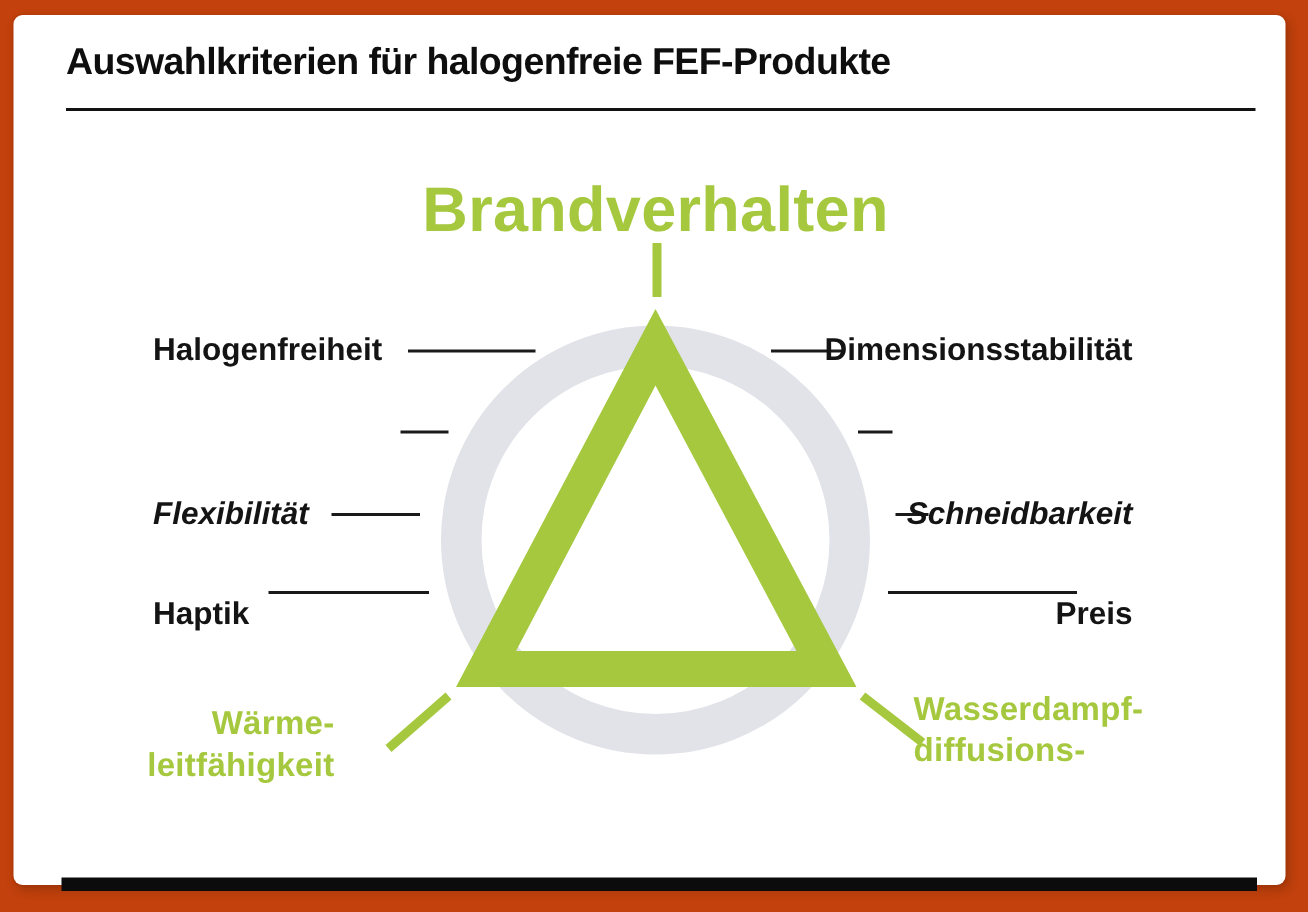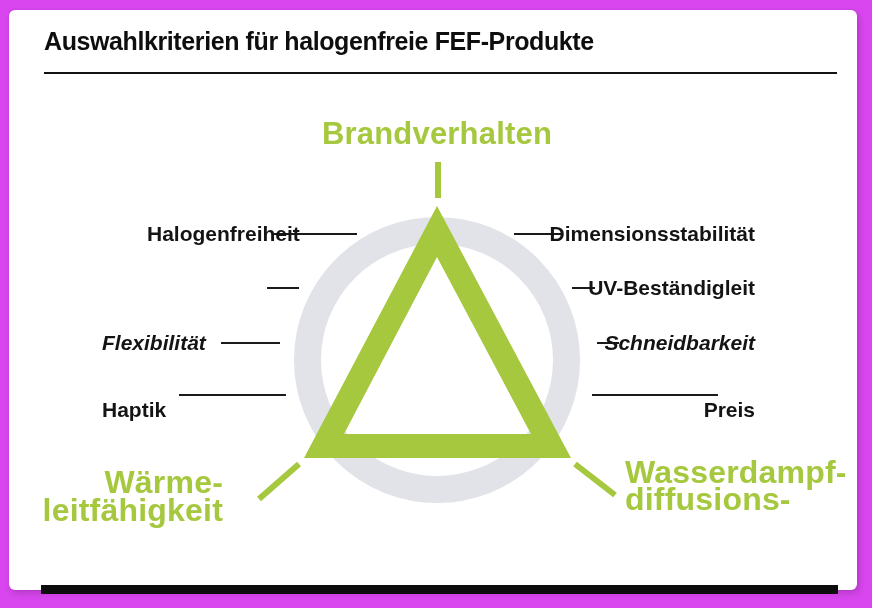--- a/index.html
+++ b/index.html
@@ -4,21 +4,21 @@
 <style>
   html, body { margin: 0; padding: 0; }
   body {
     width: 872px; height: 608px;
     font-family: "Liberation Sans", sans-serif;
     -webkit-font-smoothing: antialiased;
   }
   .screen {
     position: relative;
     width: 872px; height: 608px;
-    background: #d946ef;
+    background: #c2410c;
     overflow: hidden;
   }
   .card {
     position: absolute;
     left: 9px; top: 10px;
     width: 848px; height: 580px;
     background: #ffffff;
     border-radius: 6px;
     box-shadow: 2px 3px 7px rgba(0,0,0,0.18), 0 0 2px rgba(0,0,0,0.10);
   }
@@ -45,49 +45,48 @@
   }
   .diagram-svg {
     position: absolute;
     left: 0; top: 0;
     width: 872px; height: 608px;
   }
   .top-label {
     position: absolute;
     left: 428px; top: 106px;
     transform: translateX(-50%);
-    font-size: 31px;
+    font-size: 42px;
     font-weight: bold;
     color: #a5c83e;
     letter-spacing: 0.2px;
     white-space: nowrap;
   }
   .crit {
     position: absolute;
     font-size: 21px;
     font-weight: bold;
     color: #141414;
     line-height: 24px;
     white-space: nowrap;
   }
   .crit.left  { left: 93px; text-align: left; }
   .crit.right { right: 102px; text-align: left; }
-  .row1 { top: 212px; margin-left: 45px; }
+  .row1 { top: 212px; }
   .row2 { top: 266px; }
   .row3 { top: 321px; font-style: italic; }
   .row4 { top: 388px; }
   .green-block {
     position: absolute;
-    font-size: 32px;
+    font-size: 22px;
     font-weight: bold;
     color: #a5c83e;
     line-height: 28px;
     letter-spacing: 0.2px;
     white-space: nowrap;
-    margin-left: 16px;
   }
   .green-block.bl { right: 634px; top: 458px; text-align: right; }
   .green-block.br { left: 600px;  top: 449px; text-align: left; line-height: 27px; }
 </style>
 </head>
 <body>
 
 <div class="screen">
   <div class="card">
 
@@ -115,21 +114,20 @@
       <line x1="583" y1="385" x2="709" y2="385" stroke="#1a1a1a" stroke-width="2"></line>
     </svg>
 
     <div class="top-label">Brandverhalten</div>
 
     <div class="crit left row1">Halogenfreiheit</div>
     <div class="crit left row3">Flexibilität</div>
     <div class="crit left row4">Haptik</div>
 
     <div class="crit right row1">Dimensionsstabilität</div>
-    <div class="crit right row2">UV-Beständigleit</div>
     <div class="crit right row3">Schneidbarkeit</div>
     <div class="crit right row4">Preis</div>
 
     <div class="green-block bl">
       <div>Wärme-</div>
       <div>leitfähigkeit</div>
     </div>
 
     <div class="green-block br">
       <div>Wasserdampf-</div>

